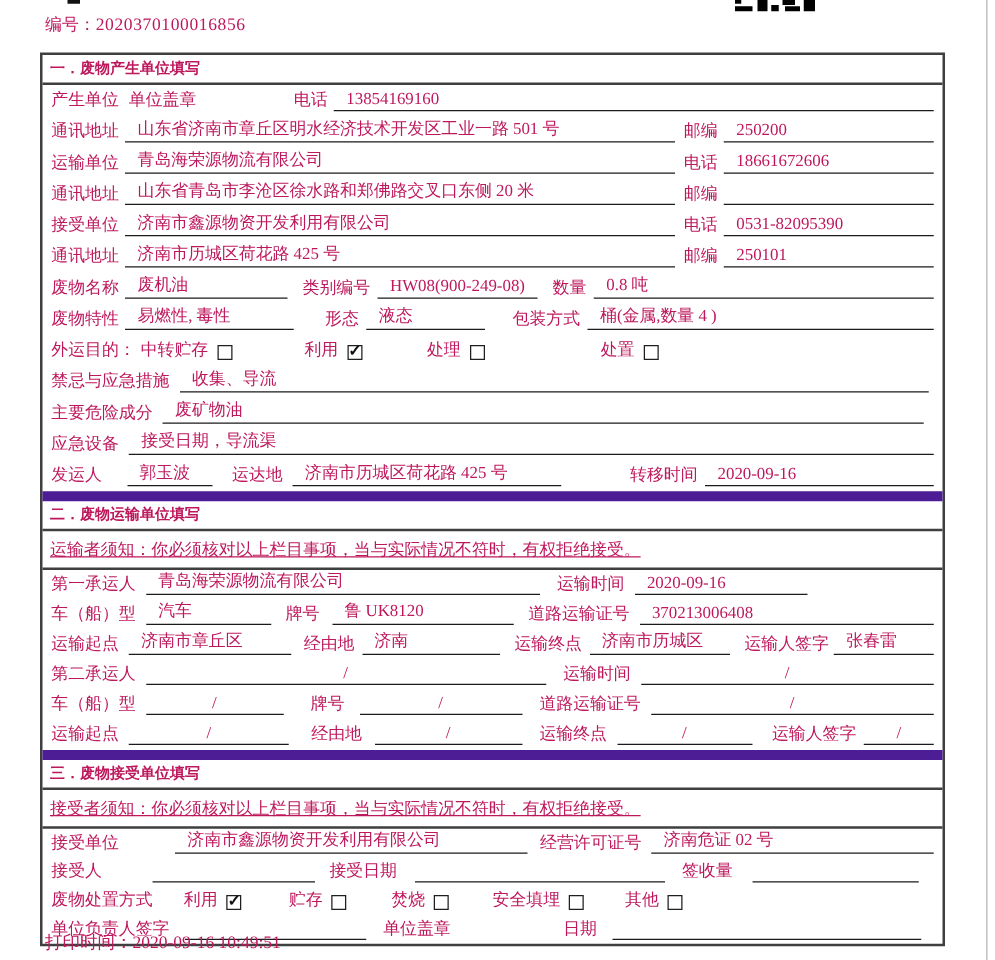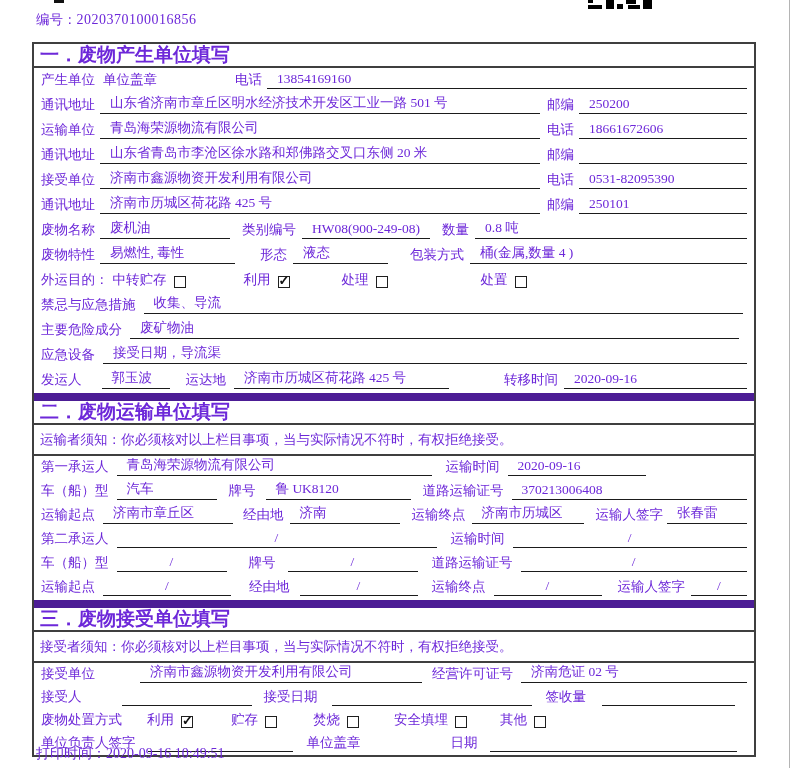--- a/index.html
+++ b/index.html
@@ -1,29 +1,29 @@
 <!DOCTYPE html>
 <html><head>
 <meta charset="utf-8">
 <style>
   html,body{margin:0;padding:0;background:#fff;}
   .page{position:relative;width:796px;height:768px;background:#ffffff;overflow:hidden;
-        font-family:"Liberation Serif","DejaVu Serif",serif;color:#6d28d9;font-size:13.5px;}
+        font-family:"Liberation Serif","DejaVu Serif",serif;color:#be185d;font-size:13.5px;}
   .edge-line{position:absolute;left:789px;top:0;width:1px;height:768px;background:#b4b4b4;}
   .scan-artifact{position:absolute;left:54px;top:0;width:10px;height:3px;background:#111;}
   .qr-frag{position:absolute;left:588px;top:0;width:64px;height:10px;}
   .qr-frag i{position:absolute;background:#000;display:block;}
   .hdr-serial{position:absolute;left:36px;top:11px;white-space:nowrap;}
   .hdr-serial .num{font-size:14px;letter-spacing:0.5px;}
   .doc-title{position:absolute;left:331px;top:2px;font-size:22px;font-weight:bold;letter-spacing:2px;white-space:nowrap;}
   .tbl{position:absolute;left:32px;top:42px;width:724px;border:2px solid #3f3f3f;box-sizing:border-box;background:#fff;}
-  .sec-head{font-weight:bold;font-size:19px;height:22px;line-height:21px;padding-left:6px;
+  .sec-head{font-weight:bold;font-size:12px;height:22px;line-height:21px;padding-left:6px;
             border-bottom:2px solid #3f3f3f;}
   .sec-head.mid{border-top:8px solid #4c1d95;}
-  .notice{height:29px;display:flex;align-items:center;padding-left:6px;border-bottom:2px solid #3f3f3f;white-space:nowrap;}
+  .notice{height:29px;display:flex;align-items:center;padding-left:6px;border-bottom:2px solid #3f3f3f;white-space:nowrap;text-decoration:underline;}
   .row{display:flex;align-items:flex-end;height:25px;padding:0 7px 4px 7px;box-sizing:border-box;}
   .s2 .row{height:24px;}
   .s3 .row{height:23px;padding-bottom:3px;}
   .lbl{white-space:nowrap;flex:0 0 auto;}
   .fld{border-bottom:1px solid #1b1b1b;white-space:nowrap;flex:0 0 auto;
        padding:0 2px 1px 10px;min-height:15px;box-sizing:border-box;overflow:hidden;}
   .fld.ctr{text-align:center;padding-left:0;padding-right:0;}
   .grow{flex:1 1 auto;}
   .sp{flex:0 0 auto;}
   .cb{width:12px;height:12px;border:1.4px solid #1f1f1f;display:inline-block;flex:0 0 auto;

